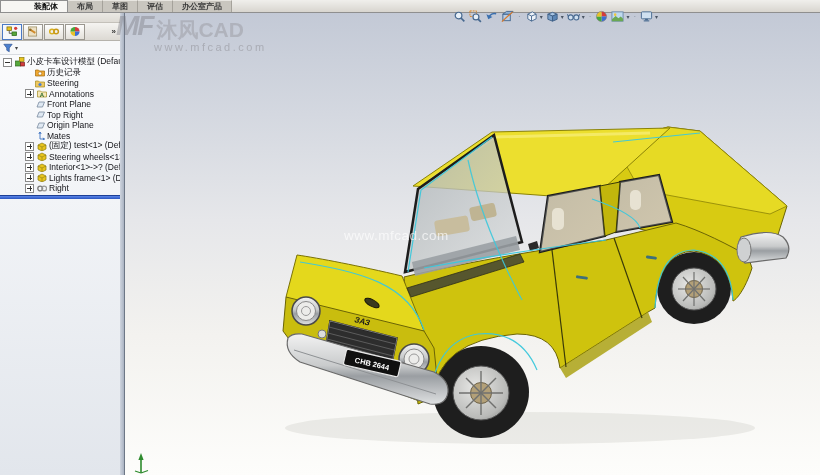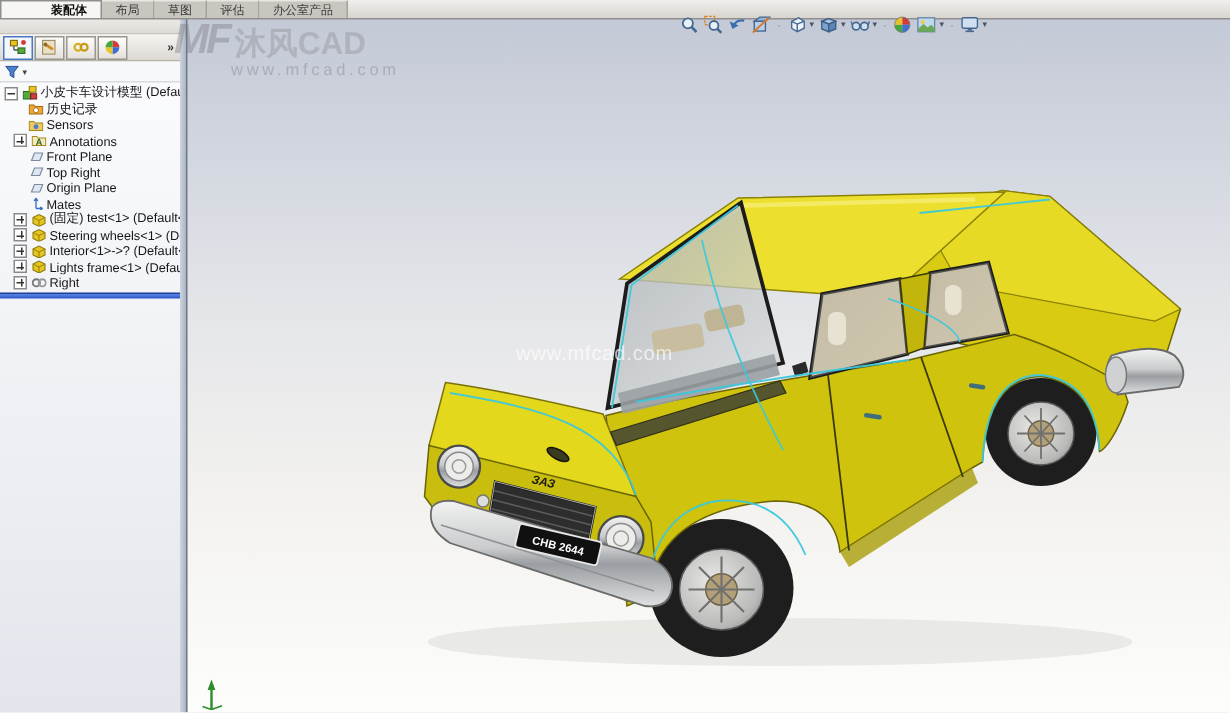--- a/index.html
+++ b/index.html
@@ -2,42 +2,42 @@
 <html><head>
 <meta charset="utf-8">
 <style>
   html,body{margin:0;padding:0;}
   .screen{position:relative;width:820px;height:475px;overflow:hidden;
     font-family:"Liberation Sans",sans-serif;background:#e9e9e6;-webkit-font-smoothing:antialiased;}
   
   .tabbar{position:absolute;left:0;top:0;width:820px;height:12px;
     background:linear-gradient(#f0efec,#d8d5cf);border-bottom:1px solid #8f8f8f;display:flex;align-items:flex-end;z-index:20;}
   .ctab{height:11px;line-height:11px;padding:0 9px;font-size:8px;color:#3a3a3a;
-    background:#c9c6bf;border-right:1px solid #a5a29b;border-top:1px solid #e8e6e1;cursor:default;white-space:nowrap;}
+    background:#c9c6bf;border-right:1px solid #a5a29b;border-top:1px solid #e8e6e1;cursor:default;white-space:nowrap;font-weight:bold;}
   .ctab.active{background:#f7f6f3;color:#111;border:1px solid #8f8f8f;border-bottom:none;font-weight:bold;padding-left:33px;}
   
   .hud{position:absolute;left:452px;top:8px;height:16px;display:flex;align-items:center;gap:1px;z-index:40;}
   .hudbtn{width:15px;height:15px;display:flex;align-items:center;justify-content:center;border-radius:2px;}
   .hud .arrow{font-size:6px;color:#4a5564;margin:0 1px 0 0;}
   .hud .sep{color:#8a93a2;font-size:8px;margin:0 2px;}
   
   .panel{position:absolute;left:0;top:12px;width:120px;bottom:0;
     background:linear-gradient(#fdfdfe 0%,#f2f4f7 40%,#e2e6ec 100%);z-index:15;}
   .panel-top-strip{height:10px;background:linear-gradient(#eceae6,#dedbd5);border-bottom:1px solid #c4c1ba;}
   .phead{height:17px;display:flex;align-items:center;background:linear-gradient(#f5f4f1,#dcd9d3);
     border-bottom:1px solid #b5b2ac;padding-left:2px;}
   .ptab{width:18px;height:14px;display:flex;align-items:center;justify-content:center;
     border:1px solid #9a978f;background:linear-gradient(#fdfdfc,#e4e1da);margin-right:1px;}
   .ptab.active{border-color:#4a79c4;background:#f4f7fb;}
   .pexpand{margin-left:auto;margin-right:4px;font-size:8px;font-weight:bold;color:#333;}
   .pfilter{height:13px;display:flex;align-items:center;padding-left:3px;background:#f7f8fa;border-bottom:1px solid #d8dbe0;}
   .pfilter .arrow{font-size:6px;color:#444;margin-left:2px;}
   .tree{padding-top:2px;}
   .trow{height:10.5px;display:flex;align-items:center;white-space:nowrap;overflow:hidden;padding-left:3px;}
-  .trow.child{padding-left:9px;}
+  .trow.child{padding-left:25px;}
   .tlabel{font-size:8.5px;color:#15151a;margin-left:2px;overflow:hidden;}
   .exp{width:7px;height:7px;flex:0 0 7px;position:relative;margin-right:2px;}
   .exp.box{border:1px solid #8a8a8a;background:#fff;}
   .exp.box::before{content:"";position:absolute;left:1px;right:1px;top:50%;height:1px;background:#333;}
   .exp.box.plus::after{content:"";position:absolute;top:1px;bottom:1px;left:50%;width:1px;background:#333;}
   .ticon{width:11px;height:10px;flex:0 0 11px;display:flex;align-items:center;justify-content:center;}
   .rollback{height:3px;background:linear-gradient(#5b86e8,#2a55c0);border-top:1px solid #1d3f96;margin-top:1px;}
   
   .splitter{position:absolute;left:120px;top:12px;width:4px;bottom:0;
     background:linear-gradient(90deg,#cfd5df,#aab3c2);border-right:1px solid #6d7786;z-index:16;}
@@ -352,21 +352,21 @@
       </div>
 
       <div class="trow child">
         <span class="exp"></span>
         <span class="ticon">
             <svg width="10" height="9" viewBox="0 0 10 9">
               <path d="M.5 2 h3 l1 1 h5 v5 h-9 Z" fill="#f0c860" stroke="#a08a20" stroke-width=".7"></path>
               <circle cx="5" cy="5.5" r="1.6" fill="#4a7fd0"></circle>
             </svg>
           </span>
-        <span class="tlabel">Sensors</span>
+        <span class="tlabel">Steering</span>
       </div>
 
       <div class="trow child">
         <span class="exp box plus"></span>
         <span class="ticon">
             <svg width="10" height="9" viewBox="0 0 10 9">
               <path d="M.5 2 h3 l1 1 h5 v5 h-9 Z" fill="#f6e8b8" stroke="#a08a20" stroke-width=".7"></path>
               <text x="5" y="7.6" font-size="6" font-weight="bold" fill="#2a6a2a" text-anchor="middle">A</text>
             </svg>
           </span>

